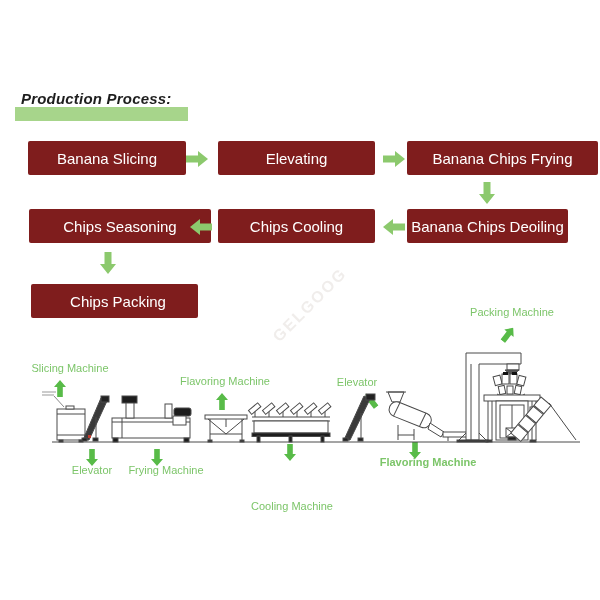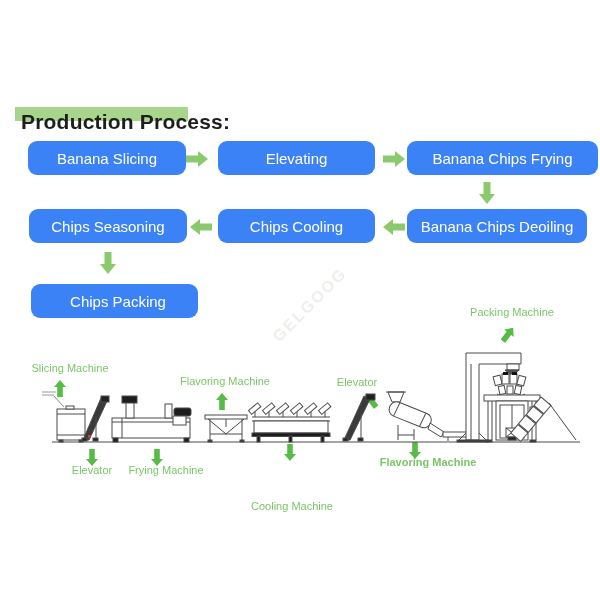--- a/index.html
+++ b/index.html
@@ -9,25 +9,25 @@
   }
   .stage{position:absolute;inset:0;}
   .watermark{
     position:absolute;left:230px;top:250px;width:160px;height:110px;
     display:flex;align-items:center;justify-content:center;
     transform:rotate(-45deg);font-size:16px;font-weight:bold;letter-spacing:2px;
     color:rgba(185,175,165,0.22);pointer-events:none;
   }
   .title-bar{position:absolute;left:15px;top:107px;width:173px;height:14px;background:#a7d58b;}
   .page-title{
-    position:absolute;left:21px;top:110px;font-size:21px;font-weight:bold;color:#1e1e1e;
-    white-space:nowrap;letter-spacing:0.2px;
+    position:absolute;left:21px;top:90px;font-size:15px;font-weight:bold;color:#1e1e1e;
+    white-space:nowrap;letter-spacing:0.2px;font-style:italic;
   }
   .flow-box{
-    position:absolute;height:34px;background:#3b82f6;border-radius:9px;color:#ffffff;
+    position:absolute;height:34px;background:#7f1d1d;border-radius:2px;color:#ffffff;
     font-size:15px;display:flex;align-items:center;justify-content:center;white-space:nowrap;
   }
   .arrow{position:absolute;line-height:0;}
   .mlabel{
     position:absolute;transform:translateX(-50%);color:#7cc569;font-size:11px;white-space:nowrap;
   }
   svg{display:block;}
   .machine-art{position:absolute;left:0;top:345px;}
 </style>
 </head>
@@ -43,27 +43,27 @@
   <div class="flow-box" style="left:28px;top:141px;width:158px;">
       <span>Banana Slicing</span>
     </div>
   <div class="flow-box" style="left:218px;top:141px;width:157px;">
       <span>Elevating</span>
     </div>
   <div class="flow-box" style="left:407px;top:141px;width:191px;">
       <span>Banana Chips Frying</span>
     </div>
 
-  <div class="flow-box" style="left:29px;top:209px;width:158px;">
+  <div class="flow-box" style="left:29px;top:209px;width:182px;">
       <span>Chips Seasoning</span>
     </div>
   <div class="flow-box" style="left:218px;top:209px;width:157px;">
       <span>Chips Cooling</span>
     </div>
-  <div class="flow-box" style="left:407px;top:209px;width:180px;">
+  <div class="flow-box" style="left:407px;top:209px;width:161px;">
       <span>Banana Chips Deoiling</span>
     </div>
 
   <div class="flow-box" style="left:31px;top:284px;width:160px;padding-left:7px;">
       <span>Chips Packing</span>
     </div>
 
   <div class="arrow" style="left:186px;top:151px;">
     <svg width="22" height="16">
         <polygon points="0,4.5 12,4.5 12,0 22,8 12,16 12,11.5 0,11.5" fill="#8cc96d"></polygon>

